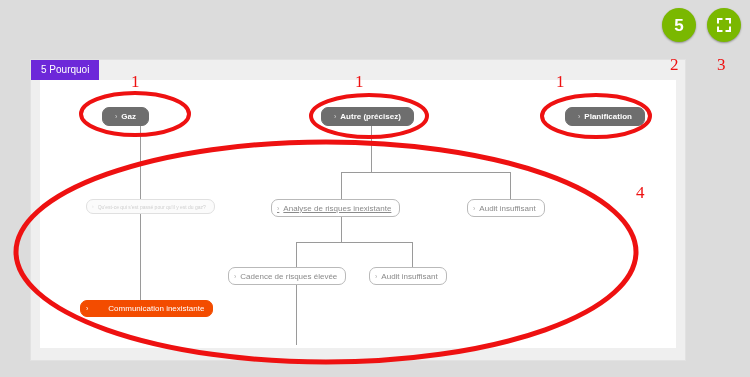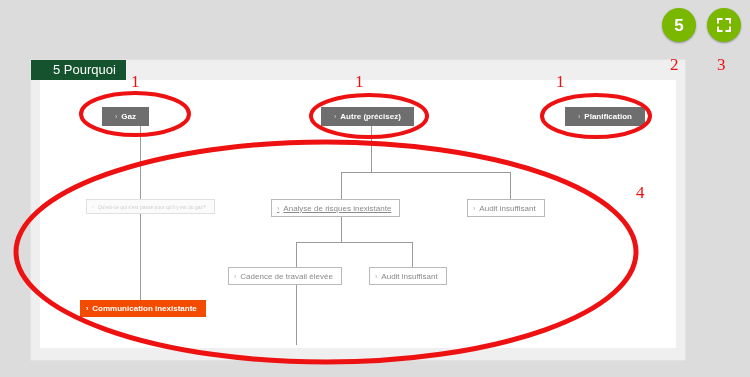--- a/index.html
+++ b/index.html
@@ -52,43 +52,43 @@
     width: 654px;
     height: 300px;
     background: #efefef;
     border: 1px solid #e2e2e2;
   }
   .tab {
     position: absolute;
     left: 0px;
     top: 0px;
     height: 17px;
-    padding: 3px 10px 0 22px;
-    background: #14532d;
-    color: #ffffff;
-    font-size: 13px;
+    padding: 3px 10px 0 10px;
+    background: #6d28d9;
+    color: #ffffff;
+    font-size: 10px;
     line-height: 14px;
     cursor: pointer;
     white-space: nowrap;
   }
   .canvas {
     position: absolute;
     left: 9px;
     top: 20px;
     width: 636px;
     height: 268px;
     background: #ffffff;
   }
 
   
   .node {
     position: absolute;
     box-sizing: border-box;
     height: 18px;
-    border-radius: 0;
+    border-radius: 7px;
     display: flex;
     align-items: center;
     white-space: nowrap;
     font-size: 8px;
     padding: 0 8px 0 5px;
     cursor: pointer;
     text-align: right;
   }
   .node .chev {
     font-size: 7px;
@@ -116,22 +116,23 @@
     color: #cfcfcf;
     border: 1px solid #e0e0e0;
     font-size: 5px;
     height: 15px;
   }
   .node.faded .chev { color: #e0e0e0; font-size: 5px; }
   .node.orange {
     background: #f34c00;
     color: #ffffff;
     border: 1px solid #f34c00;
-    font-weight: bold;
+    font-weight: normal;
     height: 17px;
+    gap: 16px;
   }
   .node.orange .chev { color: #ffffff; }
 
   
   .conn {
     position: absolute;
     background: #9a9a9a;
   }
   .conn.v { width: 1px; }
   .conn.h { height: 1px; }
@@ -215,21 +216,21 @@
       <span class="chev">›</span>
       <span>Audit insuffisant</span>
     </div>
 
     <div class="node orange" style="left:40px; top:220px;">
       <span class="chev">›</span>
       <span>Communication inexistante</span>
     </div>
     <div class="node plain" style="left:188px; top:187px;">
       <span class="chev">›</span>
-      <span>Cadence de travail élevée</span>
+      <span>Cadence de risques élevée</span>
     </div>
     <div class="node plain" style="left:329px; top:187px;">
       <span class="chev">›</span>
       <span>Audit insuffisant</span>
     </div>
 
 
   </div>
 </div>
 

